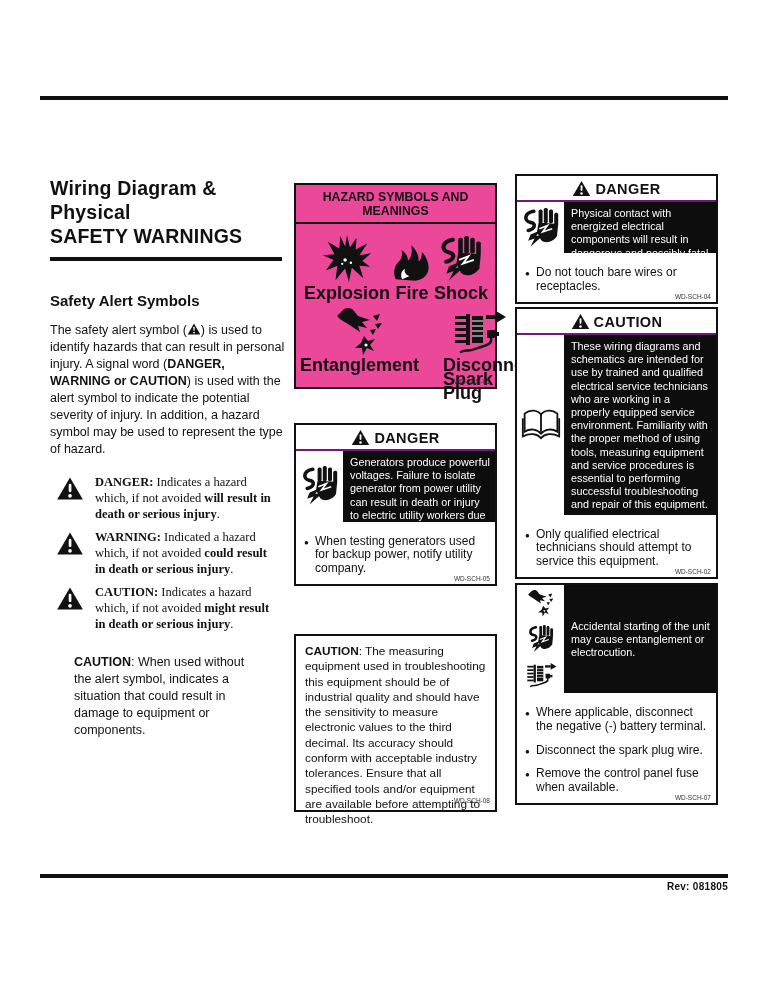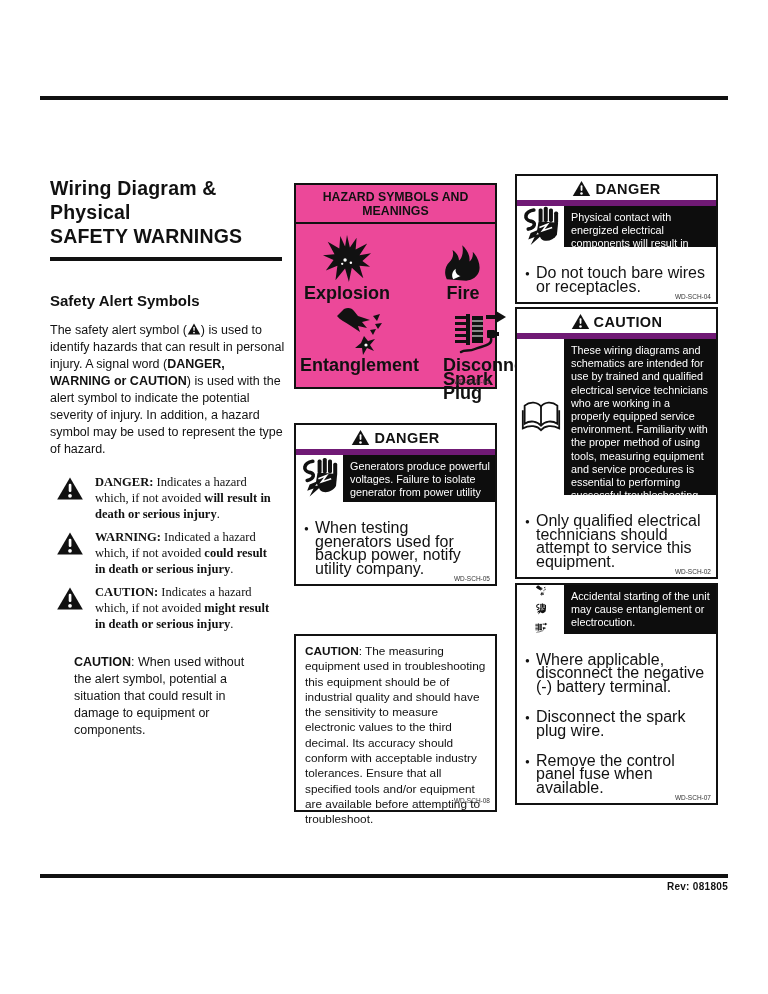--- a/index.html
+++ b/index.html
@@ -40,30 +40,30 @@
   .hz-iconbox { height:52px; display:flex; align-items:flex-end; }
   .hz-label { font-size:18px; font-weight:bold; margin-top:2px; text-align:left;
               line-height:14px; }
   .hz-label.wrap { width:72px; }
   .tiny-code { position:absolute; right:5px; bottom:2px; font-size:6.5px; color:#333; }
 
   
   .label-box { position:absolute; border:2px solid #111; background:#fff;
                box-sizing:border-box; display:flex; flex-direction:column; }
   .lb-header { display:flex; align-items:center; justify-content:center; gap:4px;
-               padding:4px 0 3px; border-bottom:6px solid #701a75;
+               padding:4px 0 3px; border-bottom:2px solid #701a75;
                font-size:14.5px; font-weight:bold; letter-spacing:.4px; }
   .lb-body { display:flex; background:#0d0d0d; color:#fff; flex:1; overflow:hidden; }
   .lb-icon-cell { background:#fff; flex:0 0 47px; display:flex; flex-direction:column;
                   align-items:center; justify-content:center; gap:7px; }
   .lb-msg { padding:5px 5px 4px 7px; font-size:10.8px; line-height:13.2px; }
   .lb-body.center-msg .lb-msg { align-self:center; }
   .lb-footer { position:relative; padding:3px 8px 8px 8px; background:#fff; }
-  .lb-bullet { position:relative; padding-left:11px; font-size:16px;
-               line-height:13.8px; margin-top:16px; }
+  .lb-bullet { position:relative; padding-left:11px; font-size:12px;
+               line-height:13.8px; margin-top:10px; }
   .lb-bullet::before { content:"●"; position:absolute; left:0; top:1px; font-size:8px; }
 
   #box-danger-contact   { left:515px; top:174px; width:203px; height:130px; }
   #box-caution-tech     { left:515px; top:307px; width:203px; height:272px; }
   #box-warning-accident { left:515px; top:583px; width:203px; height:222px; }
   #box-danger-generator { left:294px; top:423px; width:203px; height:163px; }
 
   
   #caution-measuring { position:absolute; left:294px; top:634px; width:203px; height:178px;
                        border:2px solid #111; box-sizing:border-box; background:#fff;
@@ -161,41 +161,49 @@
       <span class="alert-text"><span class="b">WARNING:</span><span> Indicated a hazard which, if not avoided </span><span class="b">could result in death or serious injury</span><span>.</span></span>
     </div>
     <div class="alert-item">
       <span class="alert-icon-wrap"><svg width="28" height="25">
             <use href="#sym-alert-tri"></use>
           </svg></span>
       <span class="alert-text"><span class="b">CAUTION:</span><span> Indicates a hazard which, if not avoided </span><span class="b">might result in death or serious injury</span><span>.</span></span>
     </div>
   </div>
 
-  <p id="caution-note"><span class="b">CAUTION</span><span>: When used without the alert symbol, potential a situation that could result in damage to equipment or components.</span></p>
+  <p id="caution-note"><span class="b">CAUTION</span><span>: When used without the alert symbol, indicates a situation that could result in damage to equipment or components.</span></p>
 </div>
 
 <div id="hazard-box">
   <div id="hazard-title">HAZARD SYMBOLS AND MEANINGS</div>
   <div class="hz-row1">
     <div class="hz-cell">
       <span class="hz-iconbox">
           <svg width="52" height="50">
             <use href="#sym-explosion"></use>
           </svg>
         </span>
       <span class="hz-label">Explosion</span>
     </div>
     <div class="hz-cell">
       <span class="hz-iconbox">
           <svg width="44" height="42">
             <use href="#sym-fire"></use>
           </svg>
         </span>
       <span class="hz-label">Fire</span>
+    </div>
+    <div class="hz-cell">
+      <span class="hz-iconbox">
+          <svg width="46" height="50">
+            <use href="#sym-shock"></use>
+          </svg>
+        </span>
+      <span class="hz-label">Shock</span>
     </div>
   </div>
   <div class="hz-row2">
     <div class="hz-cell">
       <span class="hz-iconbox">
           <svg width="52" height="50">
             <use href="#sym-entangle"></use>
           </svg>
         </span>
       <span class="hz-label">Entanglement</span>

